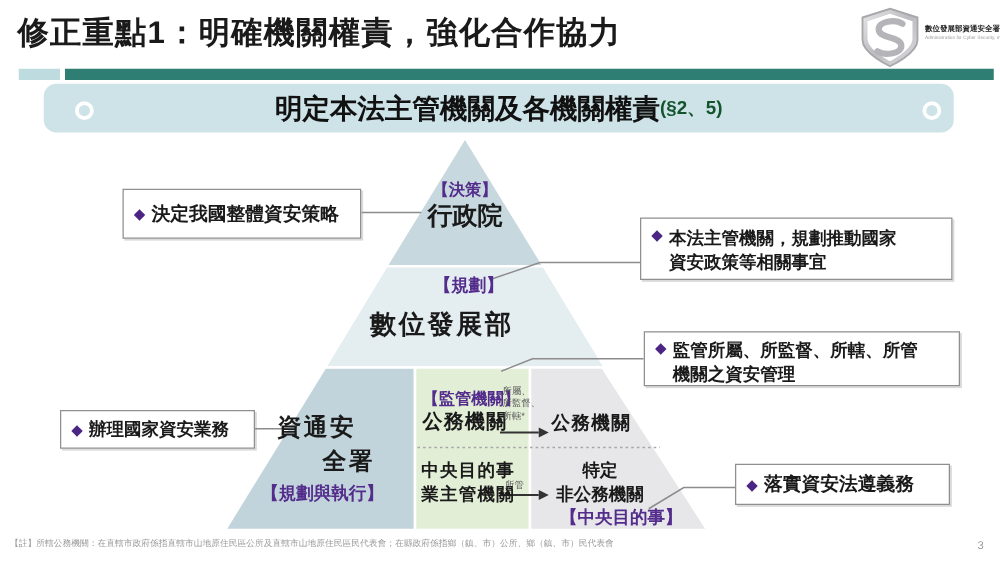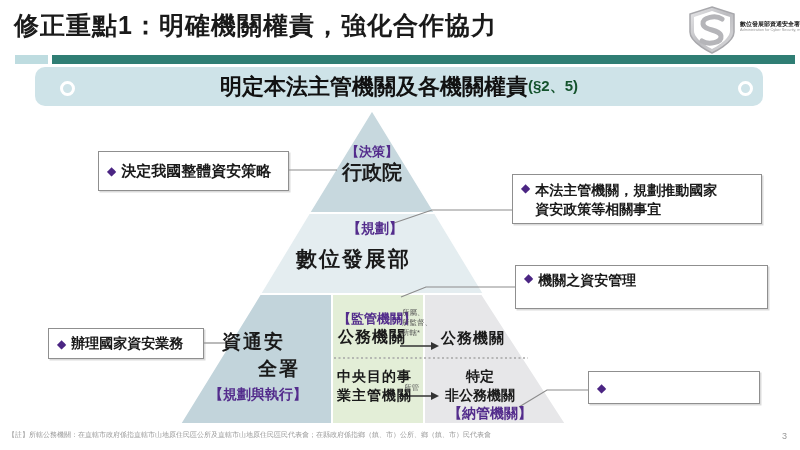--- a/index.html
+++ b/index.html
@@ -132,21 +132,21 @@
 
   <div class="abs reg-source">
     <div>中央目的事</div>
     <div>業主管機關</div>
   </div>
   <div class="abs reg-rel">所管</div>
   <div class="abs reg-target">
     <div>特定</div>
     <div>非公務機關</div>
   </div>
-  <div class="abs role reg-label">【納管機關】</div>
+  <div class="abs role reg-label">【中央目的事】</div>
 
   <div class="abs callout co-l1">
     <span class="bullet">◆</span>
     <span>決定我國整體資安策略</span>
   </div>
 
   <div class="abs callout co-l2">
     <span class="bullet">◆</span>
     <span>辦理國家資安業務</span>
   </div>
@@ -155,24 +155,26 @@
     <span class="bullet">◆</span>
     <span class="co-lines">
       <div>本法主管機關，規劃推動國家</div>
       <div>資安政策等相關事宜</div>
     </span>
   </div>
 
   <div class="abs callout co-r2">
     <span class="bullet">◆</span>
     <span class="co-lines">
+      <div>監管所屬、所監督、所轄、所管</div>
       <div>機關之資安管理</div>
     </span>
   </div>
 
   <div class="abs callout co-r3">
     <span class="bullet">◆</span>
+    <span>落實資安法遵義務</span>
   </div>
 
   <div class="abs footnote">【註】所轄公務機關：在直轄市政府係指直轄市山地原住民區公所及直轄市山地原住民區民代表會；在縣政府係指鄉（鎮、市）公所、鄉（鎮、市）民代表會</div>
   <div class="abs pagenum">3</div>
 
 </div>
 
 </body></html>

